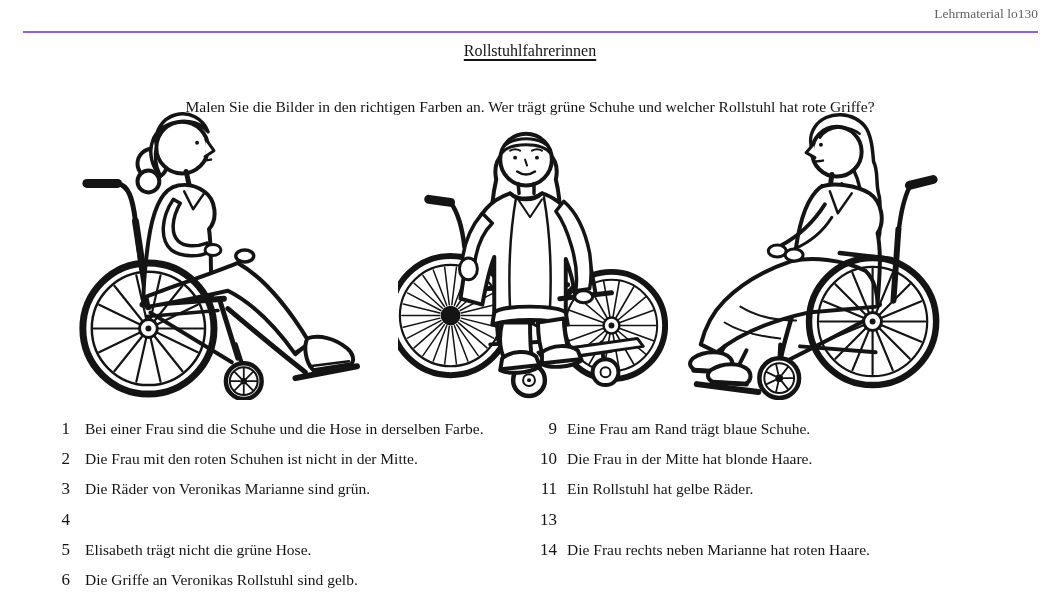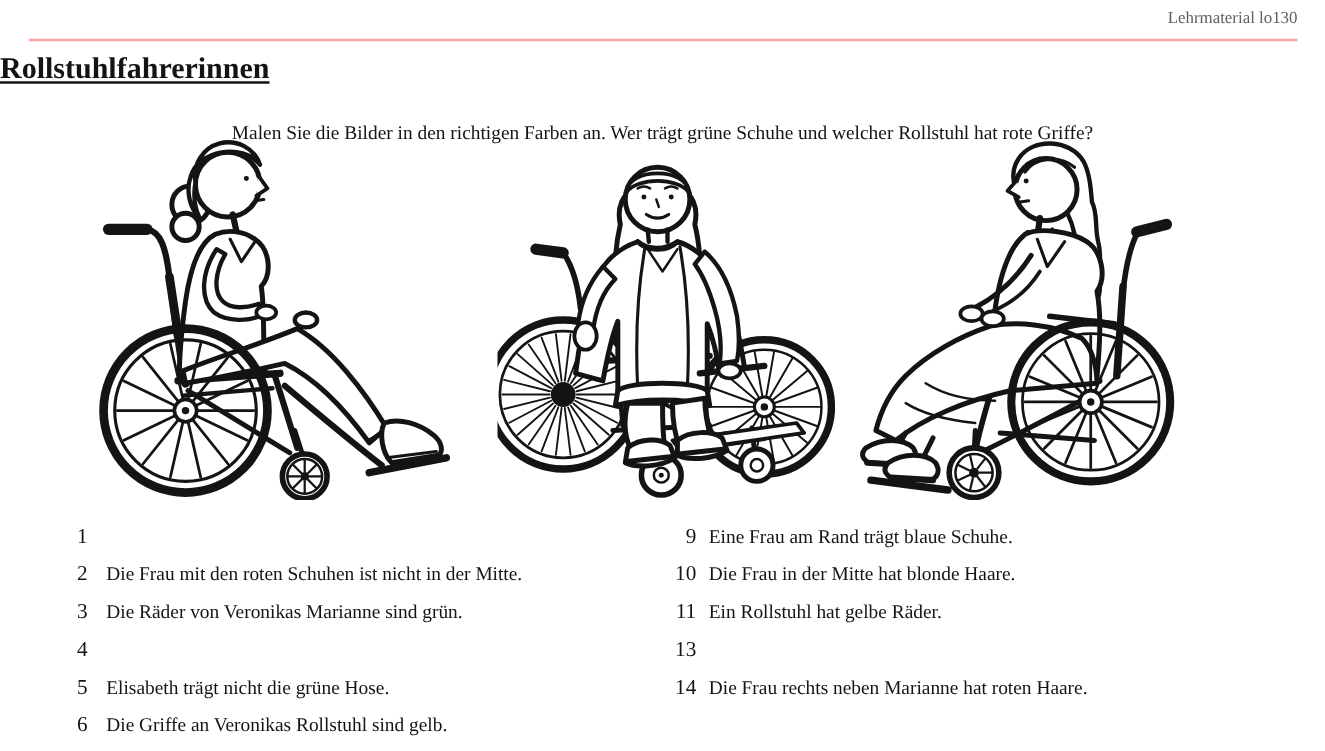--- a/index.html
+++ b/index.html
@@ -3,28 +3,28 @@
 <meta charset="utf-8">
 <style>
   html,body{margin:0;padding:0;background:#ffffff;}
   body{
     width:1060px;height:601px;position:relative;overflow:hidden;
     font-family:"Liberation Serif","DejaVu Serif",serif;color:#141414;
   }
   
   .page-header{
     position:absolute;top:0;left:23px;right:22px;height:31px;
-    border-bottom:2px solid #fca5a5;
+    border-bottom:2px solid #8b5cf6;
     text-align:right;font-size:13.5px;color:#5f5f5f;
     line-height:28px;
   }
   
   .ws-title{
-    position:absolute;top:42px;left:0;width:100%;text-align:left;
-    font-size:24px;font-weight:bold;
+    position:absolute;top:42px;left:0;width:100%;text-align:center;
+    font-size:16px;font-weight:normal;
   }
   .ws-title span{text-decoration:underline;text-decoration-thickness:2px;text-underline-offset:3px;}
   .ws-instruction{
     position:absolute;top:81px;left:0;width:100%;text-align:center;
     font-size:15.5px;
     margin-top:17px;
   }
   
   .figure{position:absolute;top:102px;}
   .fig-1{left:60px;width:300px;height:298px;}
@@ -320,20 +320,21 @@
         <line x1="202.2" y1="217.2" x2="242.0" y2="200.7"></line>
       </g>
   <circle class="art fillw" stroke-width="3" cx="193" cy="221" r="9"></circle>
   <circle class="filld" cx="193" cy="221" r="3"></circle>
 </svg>
 </div>
 
 <div class="clues clues-left">
   <div class="clue-row">
     <span class="clue-num">1</span>
+    <span class="clue-text">Bei einer Frau sind die Schuhe und die Hose in derselben Farbe.</span>
   </div>
   <div class="clue-row">
     <span class="clue-num">2</span>
     <span class="clue-text">Die Frau mit den roten Schuhen ist nicht in der Mitte.</span>
   </div>
   <div class="clue-row">
     <span class="clue-num">3</span>
     <span class="clue-text">Die Räder von Veronikas Marianne sind grün.</span>
   </div>
   <div class="clue-row">

